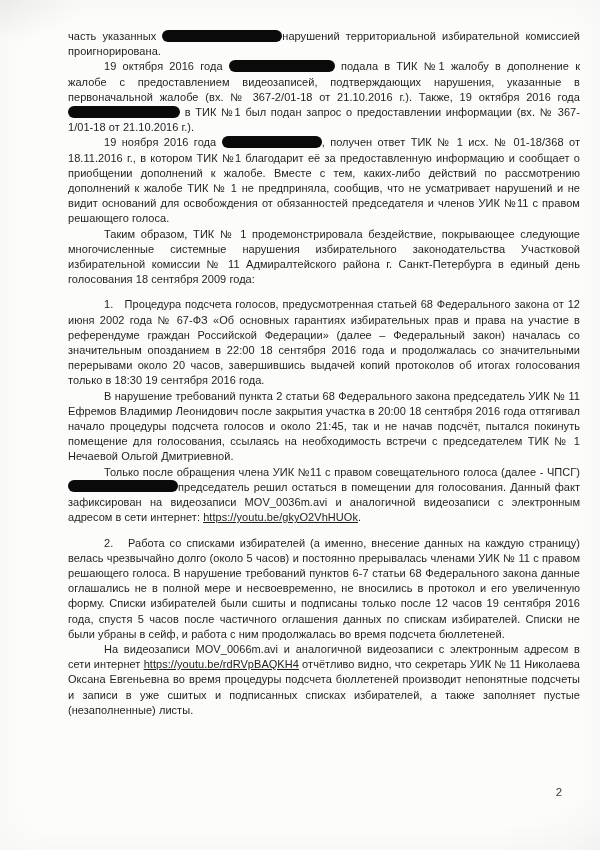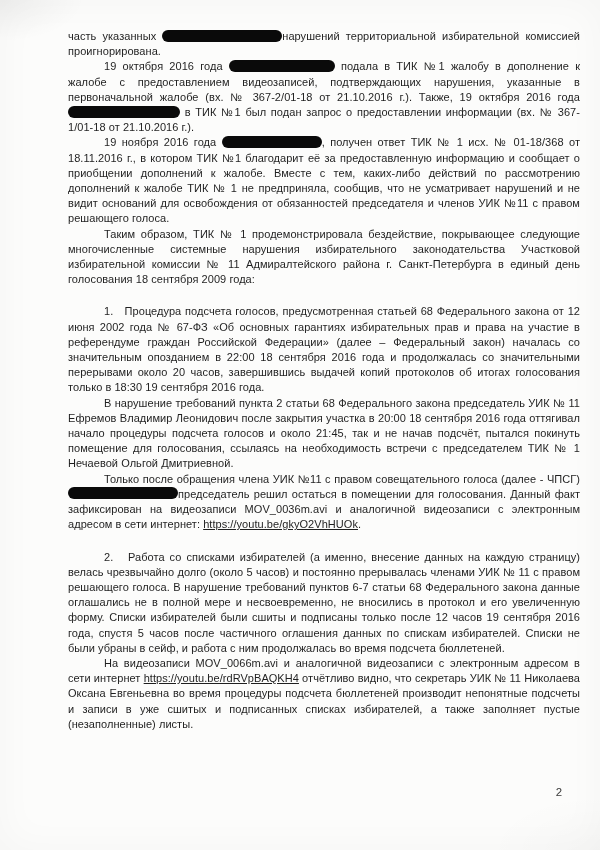--- a/index.html
+++ b/index.html
@@ -33,21 +33,21 @@
     top: 29px;
     width: 512px;
     font-size: 11px;
     line-height: 15.2px;
     letter-spacing: 0.05px;
     color: var(--text-color, #1f1f1f);
     text-align: justify;
   }
   .para { margin: 0; }
   .para.indent { text-indent: 36px; }
-  .para.space-before { margin-top: 17px; }
+  .para.space-before { margin-top: 10px; }
   .redaction {
     display: inline-block;
     height: 12px;
     border-radius: 6.5px;
     background: var(--redaction-color, #0a0a0a);
     vertical-align: -1.5px;
   }
   .doc-link {
     color: var(--text-color, #1f1f1f);
     text-decoration: underline;

